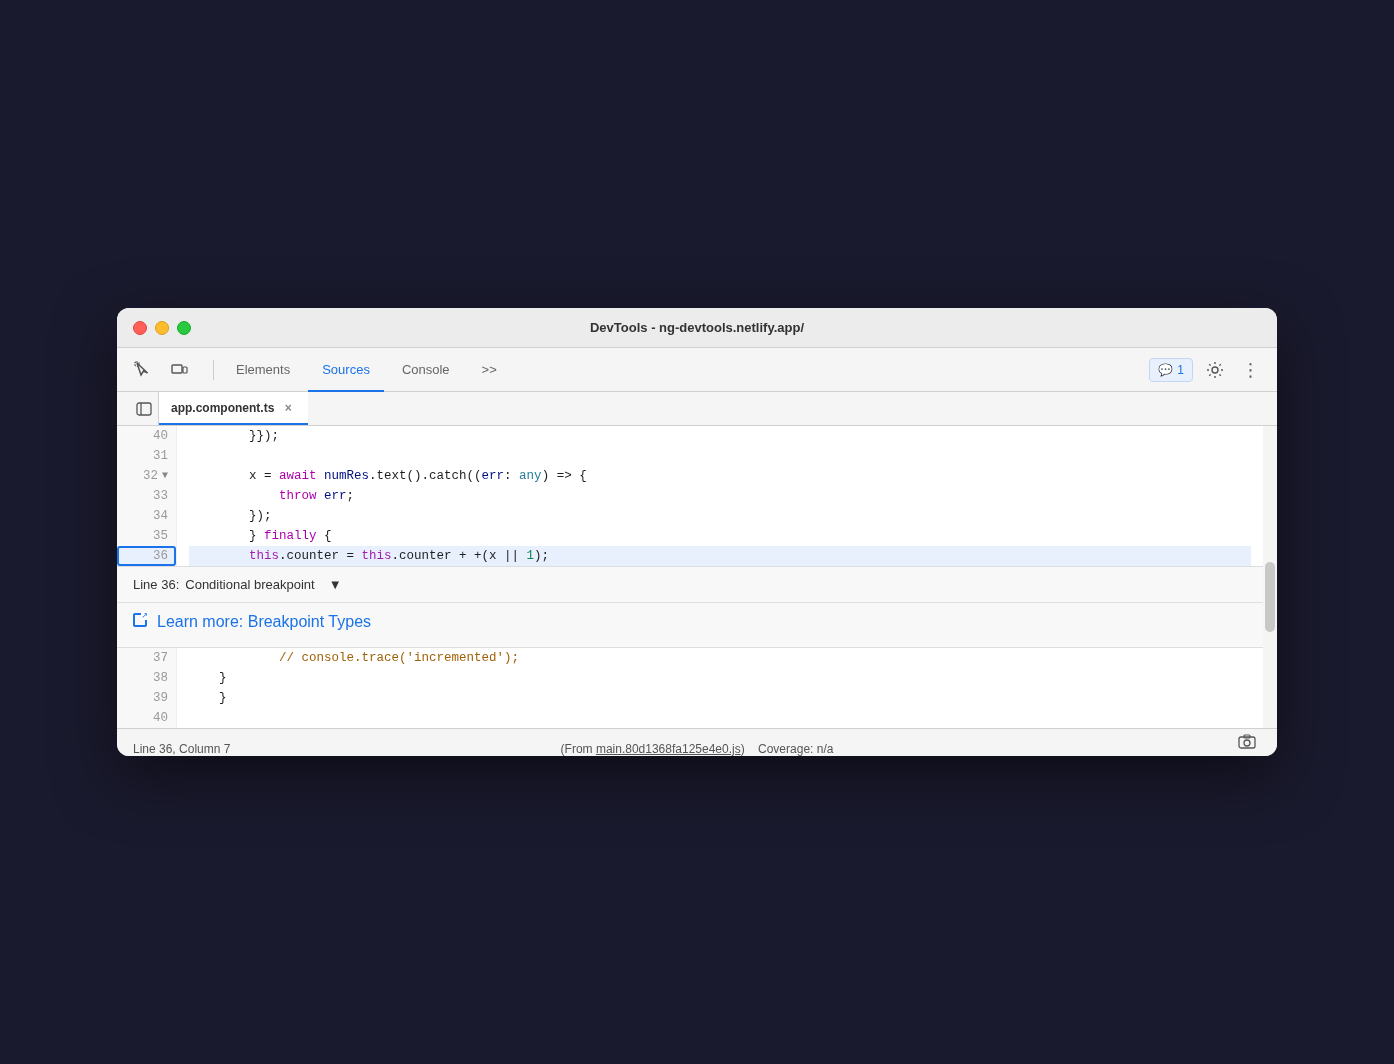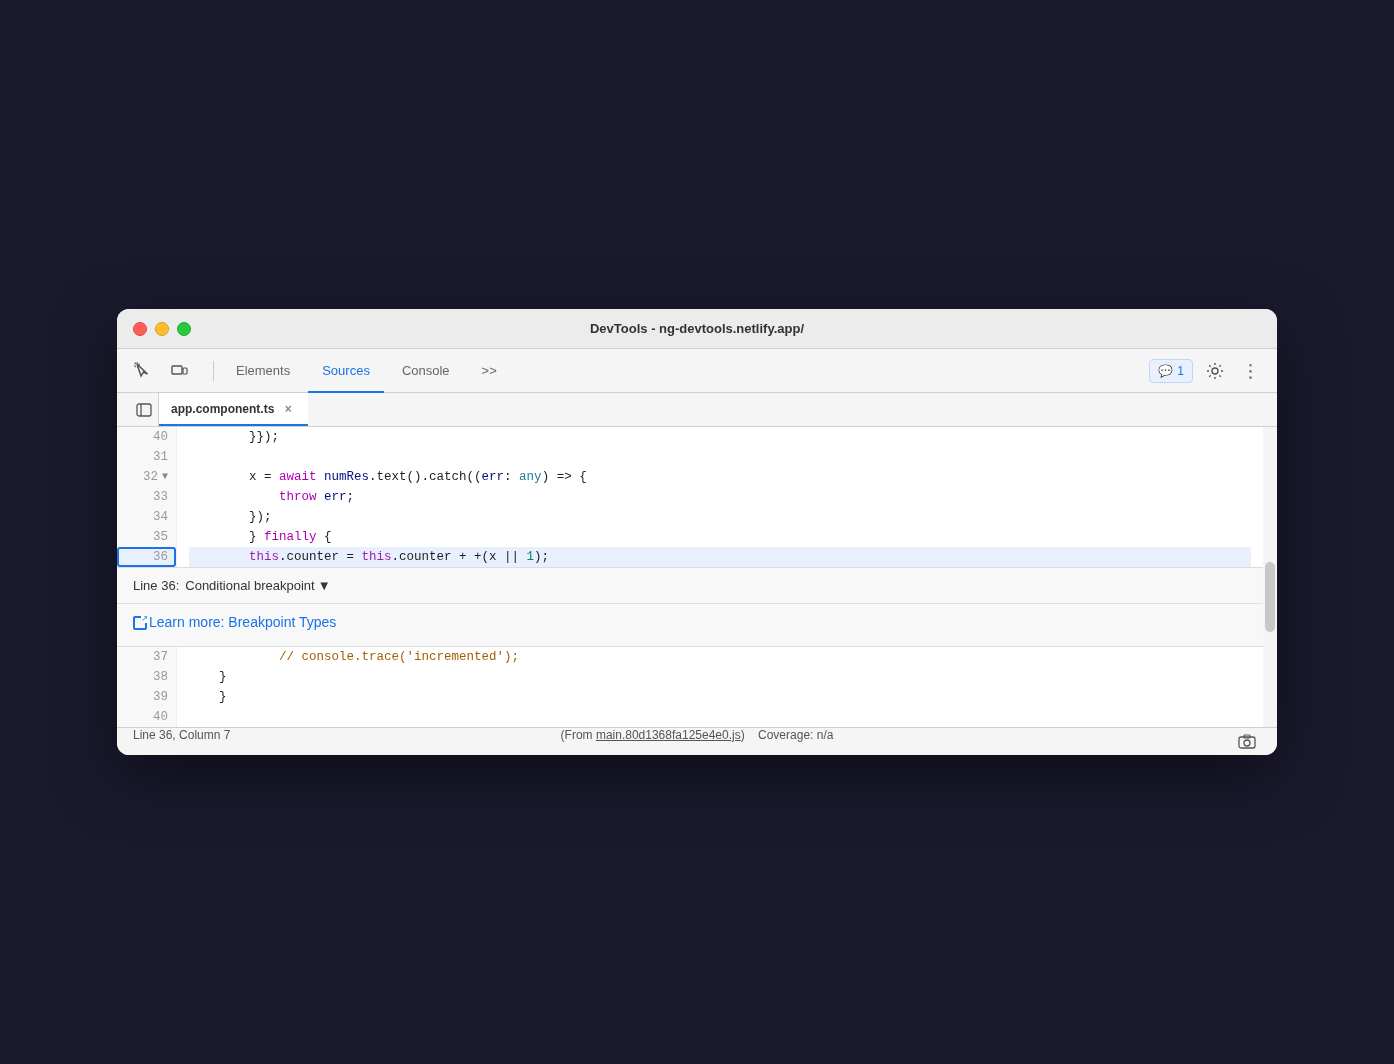--- a/index.html
+++ b/index.html
@@ -257,21 +257,21 @@
       color: #333;
       border-bottom: 1px solid #e0e0e0;
       display: flex;
       align-items: center;
       gap: 6px;
     }
 
     .bp-dropdown {
       display: flex;
       align-items: center;
-      gap: 3px;
+      gap: 14px;
       cursor: pointer;
       color: #333;
     }
 
     .bp-input-area {
       padding: 10px 16px;
       background: #fff;
     }
 
     .bp-input {
@@ -286,33 +286,33 @@
     }
 
     .bp-link-area {
       padding: 10px 16px 16px;
       background: #f8f8f8;
     }
 
     .bp-link {
       color: #1a73e8;
       text-decoration: none;
-      font-size: 14px;
-      display: flex;
-      align-items: flex-end;
-      gap: 2px;
+      font-size: 16px;
+      display: flex;
+      align-items: flex-start;
+      gap: 10px;
     }
 
     
     .status-bar {
       background: #f5f5f5;
       border-top: 1px solid #d0d0d0;
       height: 28px;
       display: flex;
-      align-items: flex-start;
+      align-items: flex-end;
       padding: 0 16px;
       font-size: 12px;
       color: #555;
       gap: 0;
     }
 
     .status-left {
       flex: 1;
     }
 

